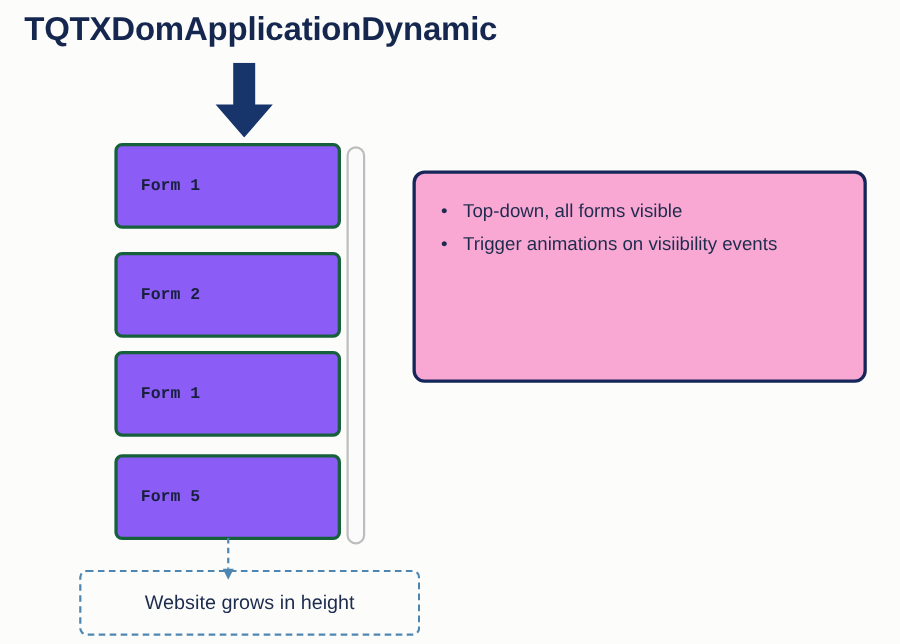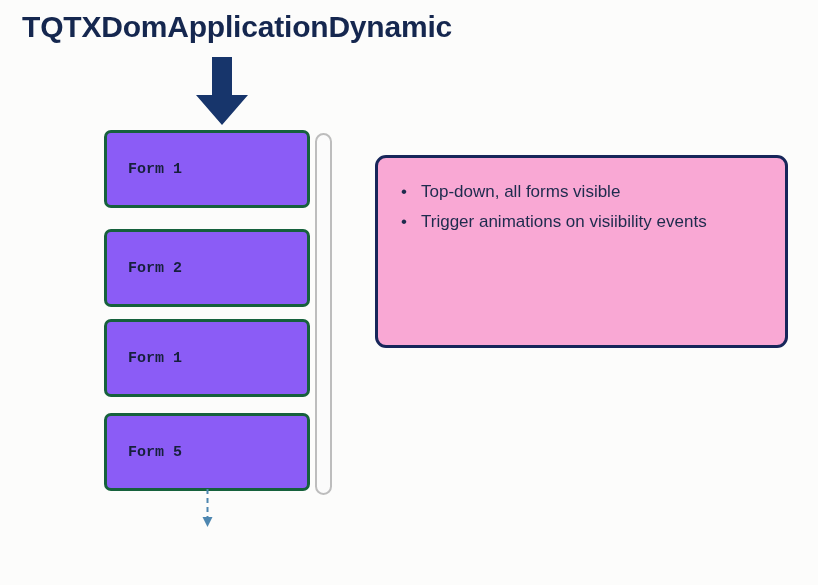--- a/index.html
+++ b/index.html
@@ -192,14 +192,17 @@
     </ul>
   </div>
 
   <div id="connector">
     <svg width="36" height="40" viewBox="0 0 36 40">
       <line x1="17.5" y1="0" x2="17.5" y2="28" stroke="#4d86b0" stroke-width="2" stroke-dasharray="5,4"></line>
       <polygon points="12.5,28 22.5,28 17.5,38" fill="#4d86b0"></polygon>
     </svg>
   </div>
 
+  <div id="growth-box">
+    <span id="growth-label">Website grows in height</span>
+  </div>
 
 </div>
 
 </body></html>

